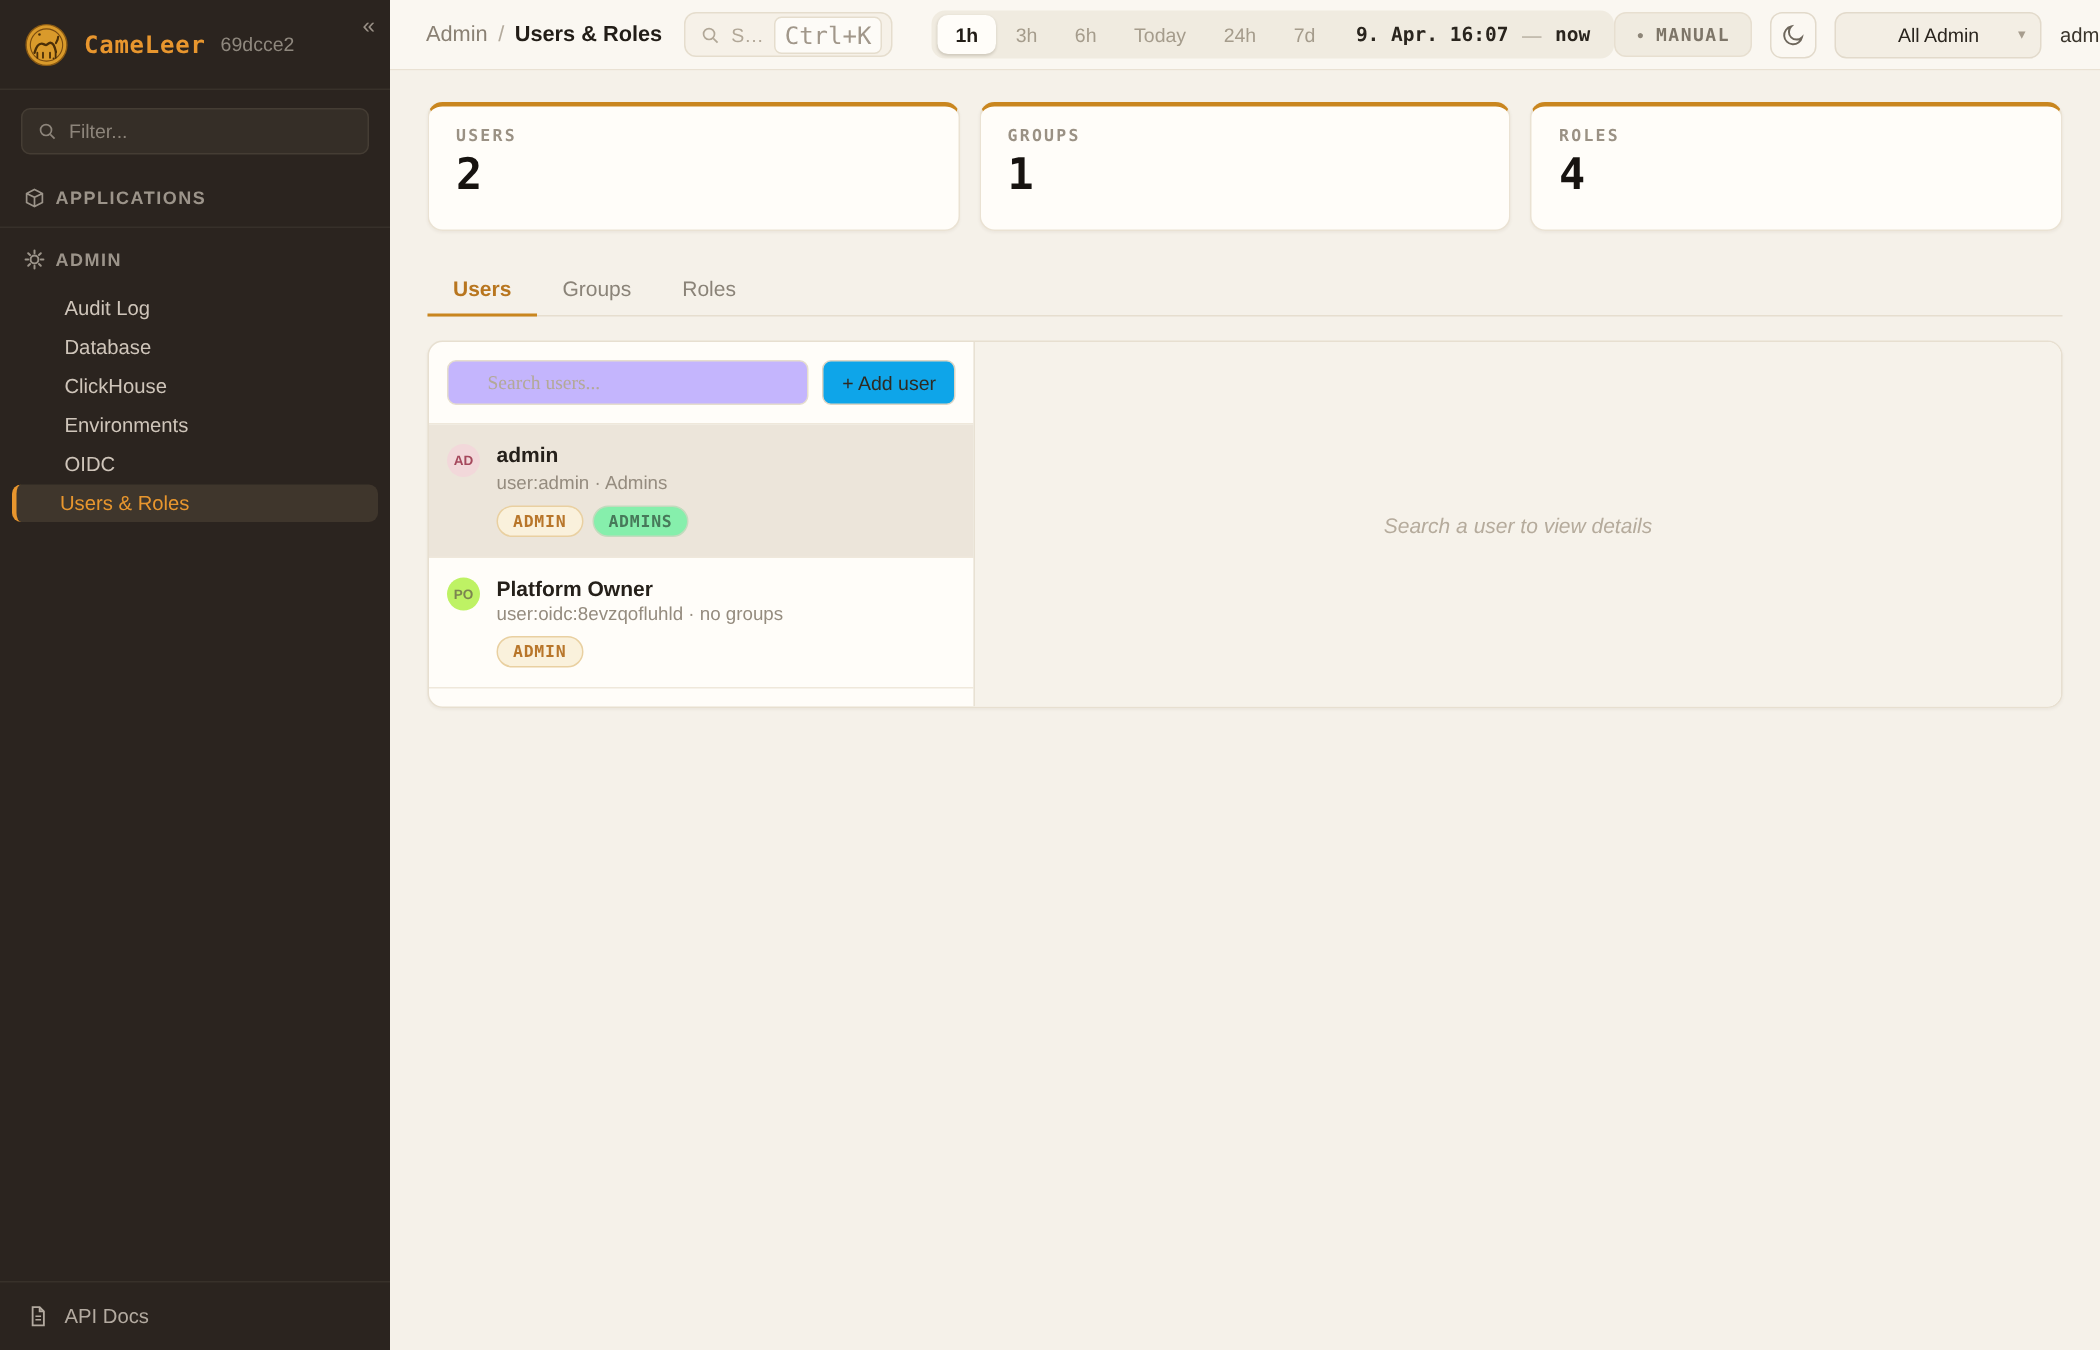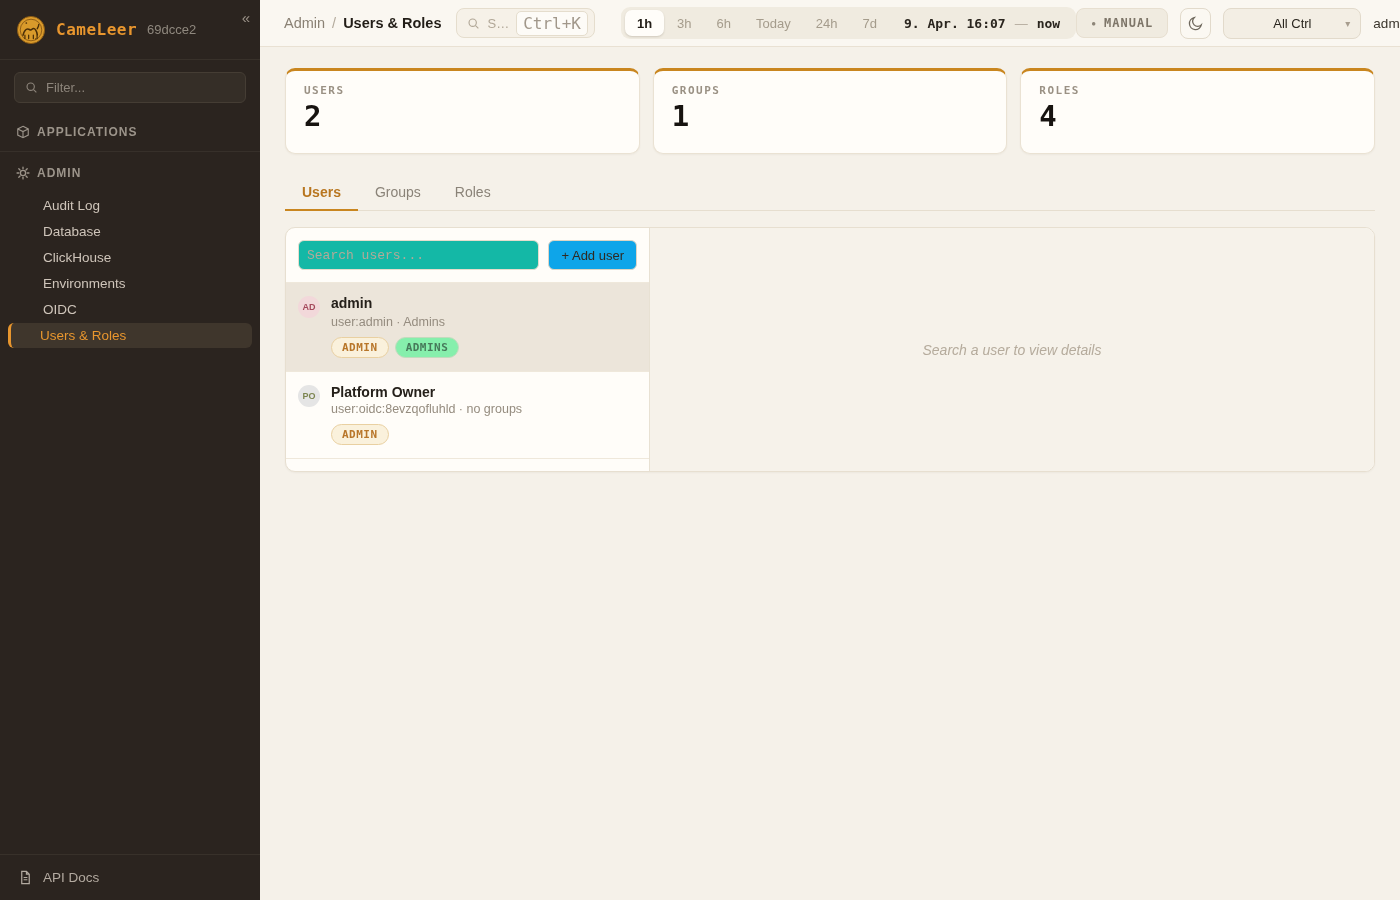--- a/index.html
+++ b/index.html
@@ -164,34 +164,34 @@
   .panel {
     margin-top: 16px; height: 245px;
     background: #fffdf9; border: 1px solid #e7dfd0; border-radius: 10px;
     display: flex; overflow: hidden;
     box-shadow: 0 1px 2px rgba(80,65,40,0.05);
   }
   .user-list-col { width: 363px; min-width: 363px; display: flex; flex-direction: column; }
   .list-toolbar { display: flex; gap: 9px; padding: 12px; border-bottom: 1px solid #efe8db; }
   .user-search {
     flex: 1; height: 30px; border: 1px solid #e5ddcd; border-radius: 6px;
-    background: #14b8a6; padding: 0 8px; font-size: 13px; color: #3a352c;
-    font-family: Liberation Mono, monospace; outline: none;
+    background: #c4b5fd; padding: 0 26px; font-size: 13px; color: #3a352c;
+    font-family: Liberation Serif, serif; outline: none;
   }
   .user-search::placeholder { color: #b3a998; }
   .add-user-btn {
     height: 30px; padding: 0 12px; background: #0ea5e9;
     border: 1px solid #ddd5c4; border-radius: 6px;
     font-size: 13px; color: #2f2a22; cursor: pointer; white-space: nowrap;
     font-family: "Liberation Sans", sans-serif;
   }
   .user-row { display: flex; gap: 11px; padding: 12px 12px 13px; border-bottom: 1px solid #efe8db; cursor: pointer; }
   .user-row.selected { background: #ece5da; }
   .avatar-row { width: 22px; height: 22px; font-size: 9px; flex: none; margin-top: 1px; }
-  .avatar-po { background: #e5e5e5; color: #7c8550; }
+  .avatar-po { background: #bef264; color: #7c8550; }
   .user-name { font-size: 14px; font-weight: 600; color: #25201a; }
   .user-meta { font-size: 12.5px; color: #958c7f; margin-top: 4px; }
   .badges-row { display: flex; gap: 6px; margin-top: 8px; }
   .badge {
     font-family: "DejaVu Sans Mono", monospace; font-size: 11px; font-weight: bold;
     letter-spacing: 0.5px; padding: 3px 10px; border-radius: 11px;
   }
   .badge-amber { color: #b8762a; background: #faf1dc; border: 1px solid #e9d0a1; }
   .badge-green { color: #47795a; background: #86efac; border: 1px solid #c2dbbd; }
   .oidc-pill {
@@ -334,21 +334,21 @@
         <span class="manual-text">MANUAL</span>
       </div>
       <div class="icon-btn">
         <span>
           <svg width="16" height="16" viewBox="0 0 16 16">
               <path fill="none" stroke="currentColor" stroke-width="1.3" d="M13.3 9.9A6 6 0 1 1 6.1 2.7a4.9 4.9 0 0 0 7.2 7.2z"></path>
             </svg>
         </span>
       </div>
       <div class="env-select">
-        <span>All Ctrl</span>
+        <span>All Admin</span>
         <span class="env-caret">▾</span>
       </div>
       <div class="hdr-user">
         <span class="hdr-user-name">admin</span>
 
       </div>
     </div>
   </header>
 
   <main class="main">

